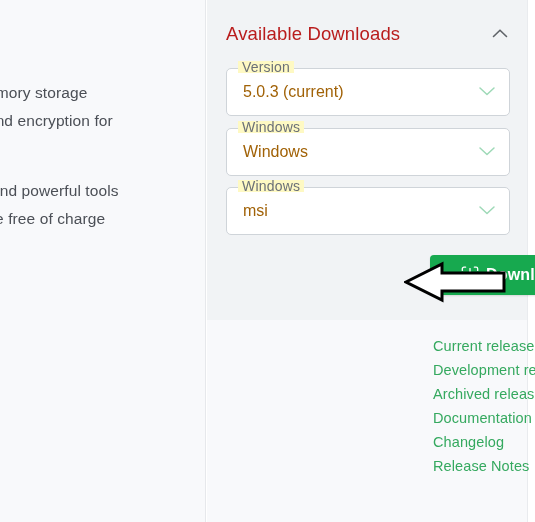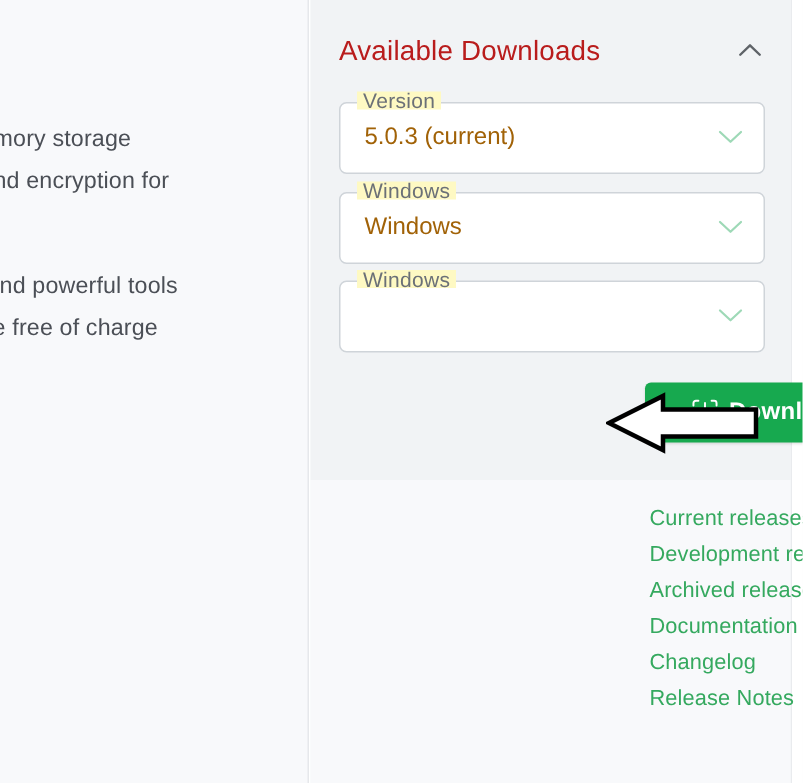--- a/index.html
+++ b/index.html
@@ -235,20 +235,21 @@
     <div class="field" id="field-platform">
       <span class="field-label">Windows</span>
       <span class="field-value">Windows</span>
       <svg class="field-chevron" viewBox="0 0 20 14">
         <path d="M3 4 L10 10.5 L17 4" fill="none" stroke="#9ed9b7" stroke-width="1.5" stroke-linecap="round" stroke-linejoin="round"></path>
       </svg>
     </div>
 
     <div class="field" id="field-package">
       <span class="field-label">Windows</span>
+      <span class="field-value">msi</span>
       <svg class="field-chevron" viewBox="0 0 20 14">
         <path d="M3 4 L10 10.5 L17 4" fill="none" stroke="#9ed9b7" stroke-width="1.5" stroke-linecap="round" stroke-linejoin="round"></path>
       </svg>
     </div>
 
     <button id="download-button">
       <svg id="download-icon" viewBox="0 0 18 20">
         <path d="M4.6 2.2 H2.9 A1.6 1.6 0 0 0 1.3 3.8 V5.4
                  M13.4 2.2 H15.1 A1.6 1.6 0 0 1 16.7 3.8 V5.4
                  M1.3 13.2 V15.0 A1.6 1.6 0 0 0 2.9 16.6 H4.6

